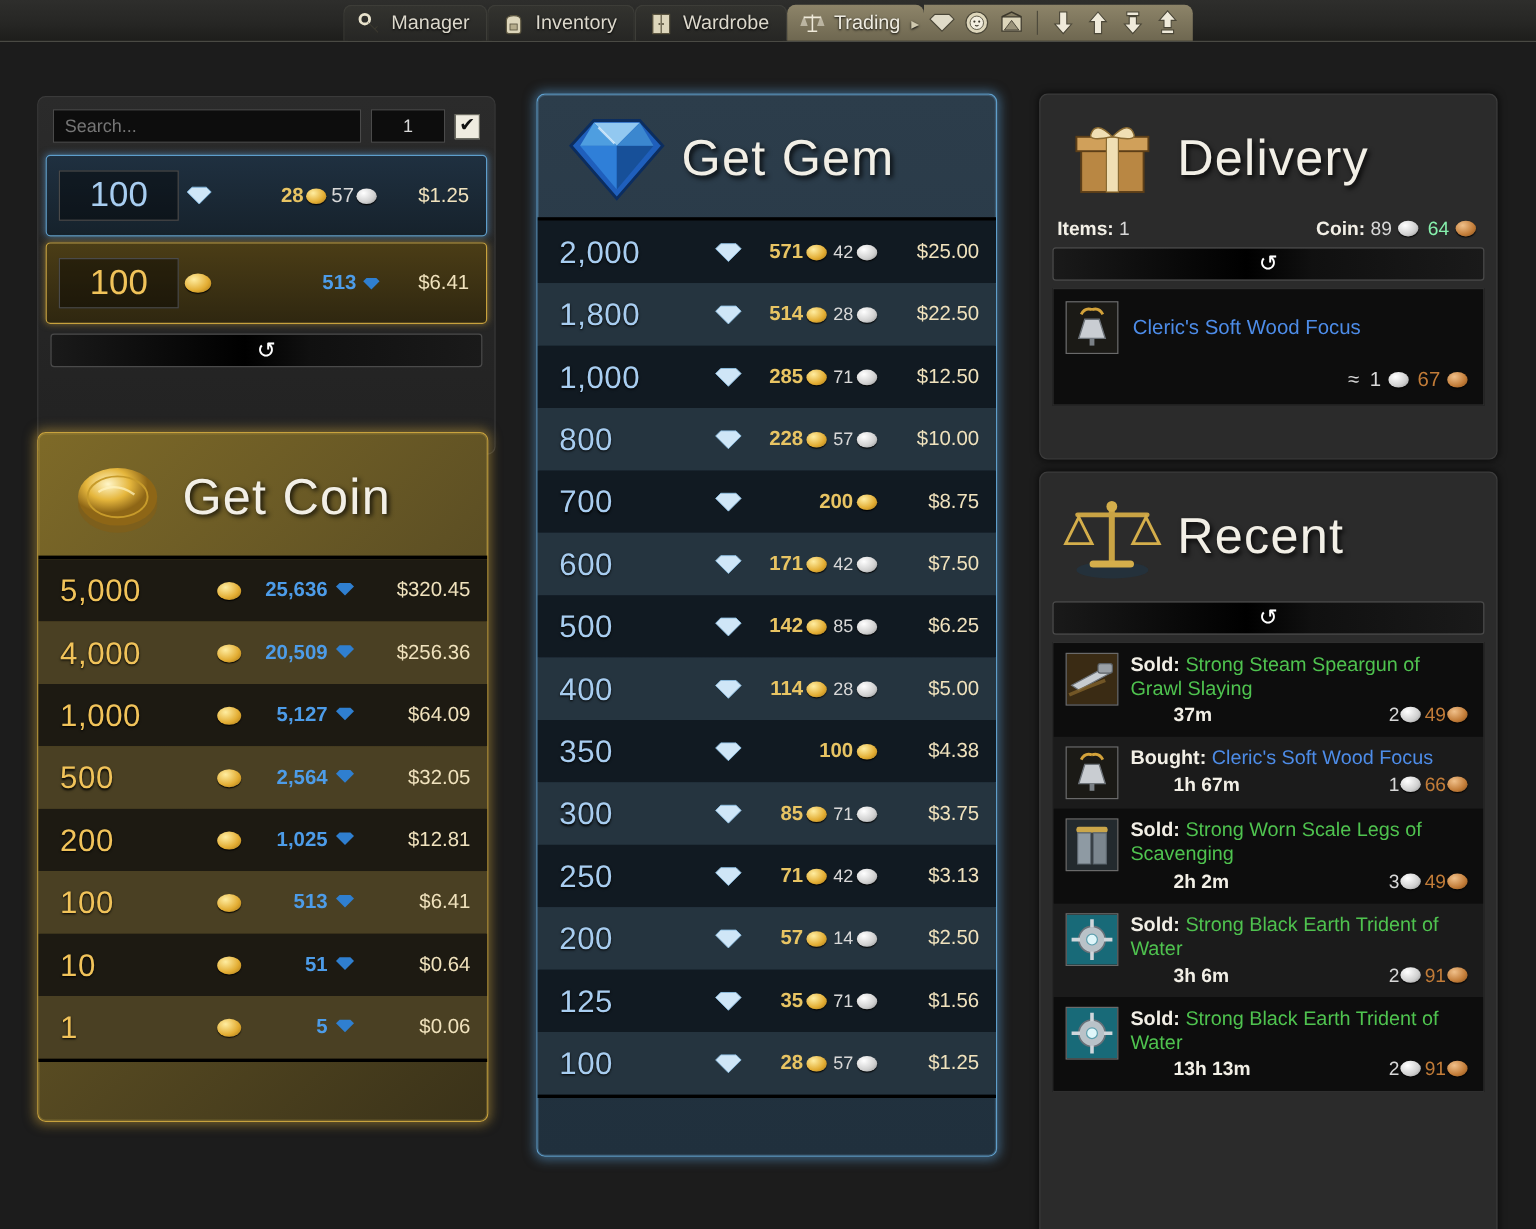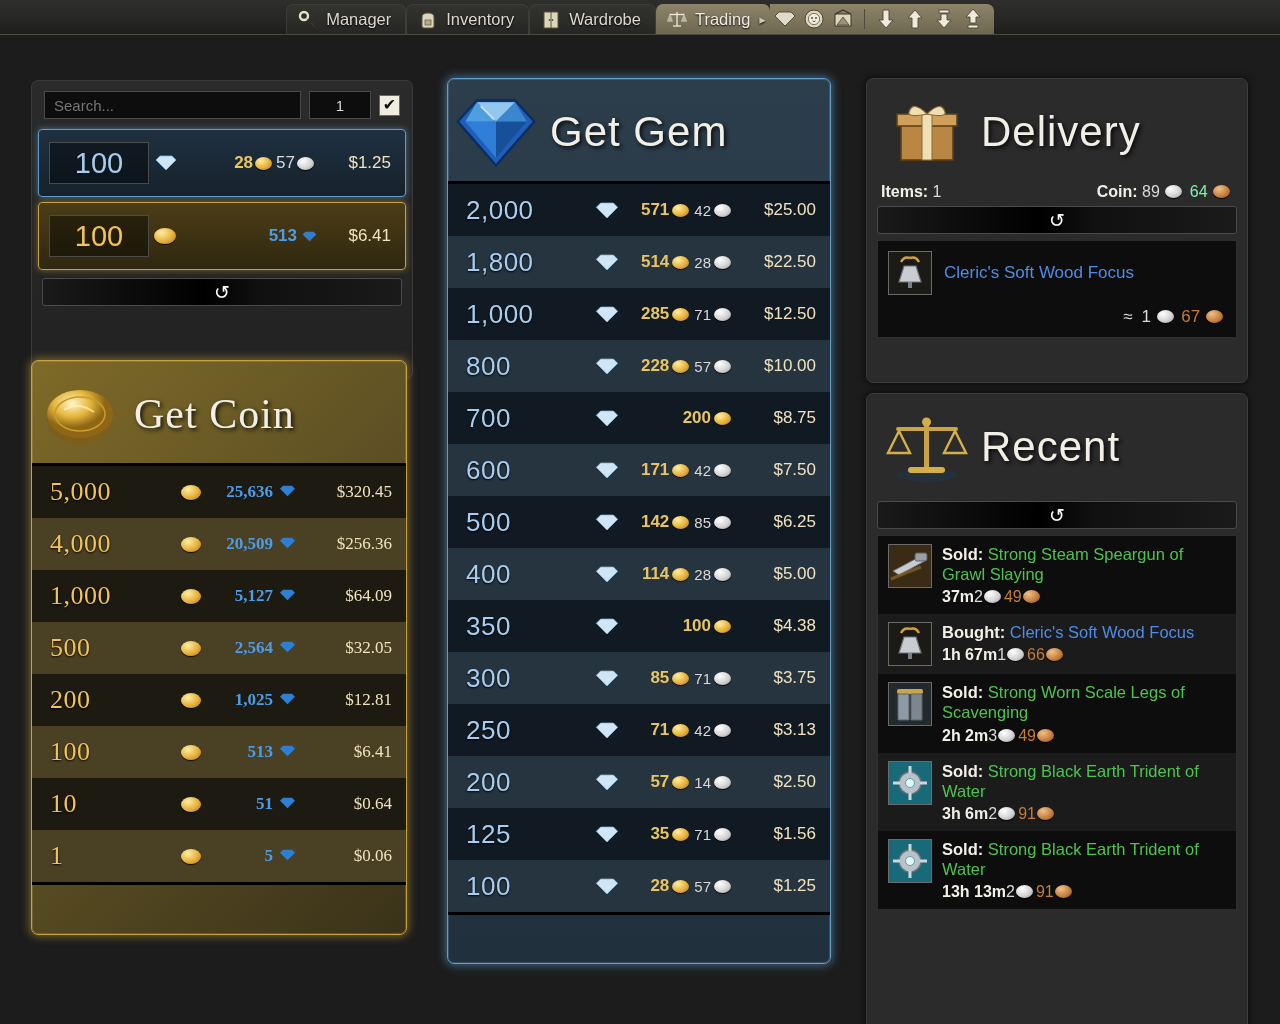--- a/index.html
+++ b/index.html
@@ -58,21 +58,21 @@
     background: #2b2b2b;
     border: 1px solid #3c3c3c;
     box-shadow: 0 0 6px 1px rgba(0,0,0,.6);
   }
   .panel-search {
     background: linear-gradient(to bottom,#2b2b2b,#222);
     border: 1px solid #3a3a3a;
   }
 
   
-  .phead { display:flex; align-items:center; gap:10px; padding: 14px 0 10px 4px; border-radius: 12px; }
+  .phead { display:flex; align-items:center; gap:10px; padding: 14px 0 10px 22px; border-radius: 12px; }
   .phead .title {
     font-size: 42px; color:#f2efe6; letter-spacing:1px;
     text-shadow: 2px 2px 4px rgba(0,0,0,.85);
   }
   .phead .hicon { width:88px; height:78px; flex:none; display:flex; align-items:center; justify-content:center; }
 
   
   .rowlist { border-top: 3px solid #000; border-bottom: 3px solid #000; }
   .row {
     display:flex; align-items:center; height:52px; padding: 0 14px 0 18px;
@@ -157,21 +157,21 @@
   .entry.even { background:#1b1b1b; }
   .thumb {
     width:44px; height:44px; flex:none; border:1px solid #6a6a6a;
     background:#222; overflow:hidden; position:relative;
   }
   .entry .body { flex:1; }
   .entry .ttl { font-size:16.5px; line-height:1.22; }
   .k-sold { color:#f2efe6; font-weight:bold; }
   .n-green { color:#4fc34f; }
   .n-blue { color:#4d8ce8; }
-  .entry .foot { display:flex; align-items:flex-end; margin-top:4px; }
+  .entry .foot { display:flex; justify-content:space-between; align-items:flex-end; margin-top:4px;margin-left:36px; }
   .entry .time { font-size:16px; color:#f2efe6; font-weight:bold; }
   .entry .cost { font-size:16px; color:#d8d8d8; }
 
   .delivery-item { background:#0d0d0d; border:1px solid #2e2e2e; margin:6px 10px 0; padding:10px; }
   .delivery-item .di-top { display:flex; gap:12px; align-items:center; }
   .delivery-item .di-name { font-size:17px; color:#4d8ce8; }
   .delivery-item .di-bot { text-align:right; margin-top:12px; font-size:17px; color:#d8d8d8; }
   .approx { color:#d8d8d8; margin-right:4px; }
 </style>
 </head>
@@ -324,21 +324,21 @@
       </div>
       <div class="pr">$6.41</div>
     </div>
   </div>
 
   <div class="refreshbar">
     <span style="color:#fff;font-size:19px;">↺</span>
   </div>
 </div>
 
-<div class="panel panel-gold" style="left:31px; top:360px; width:376px; height:575px;font-family:Liberation Serif, serif;">
+<div class="panel panel-gold" style="left:31px; top:360px; width:376px; height:575px;">
 
   <div class="phead">
     <div class="hicon">
       <svg width="88" height="72" viewBox="0 0 88 72">
         <ellipse cx="44" cy="42" rx="33" ry="24" fill="#7d5f1c"></ellipse>
         <ellipse cx="44" cy="36" rx="33" ry="24" fill="url(#cg)"></ellipse>
         <defs>
             <radialGradient id="cg" cx="38%" cy="28%">
           <stop offset="0%" stop-color="#fff6c9"></stop>
               <stop offset="55%" stop-color="#e5b63c"></stop>

